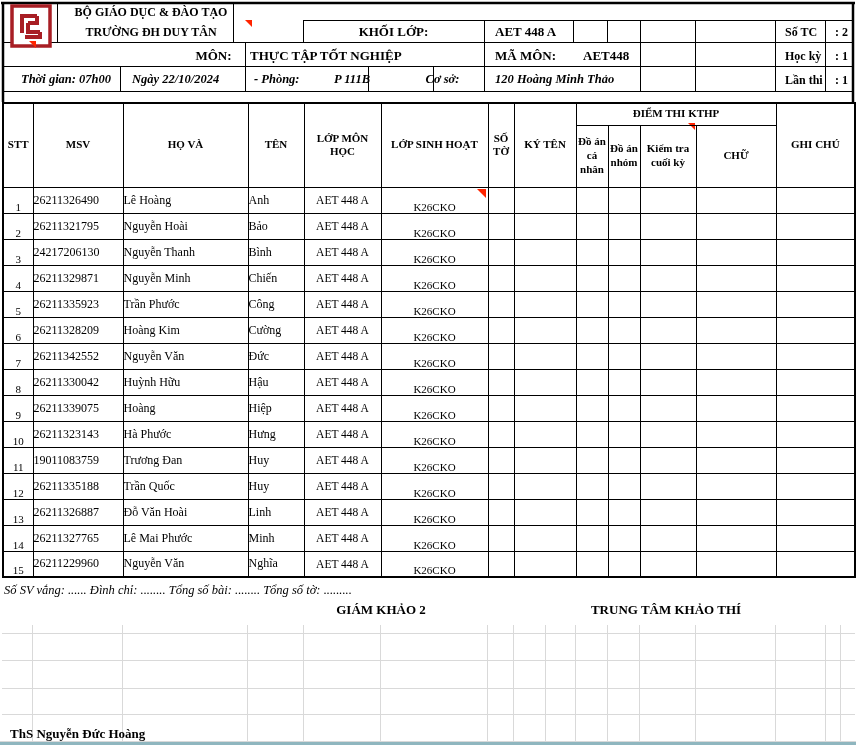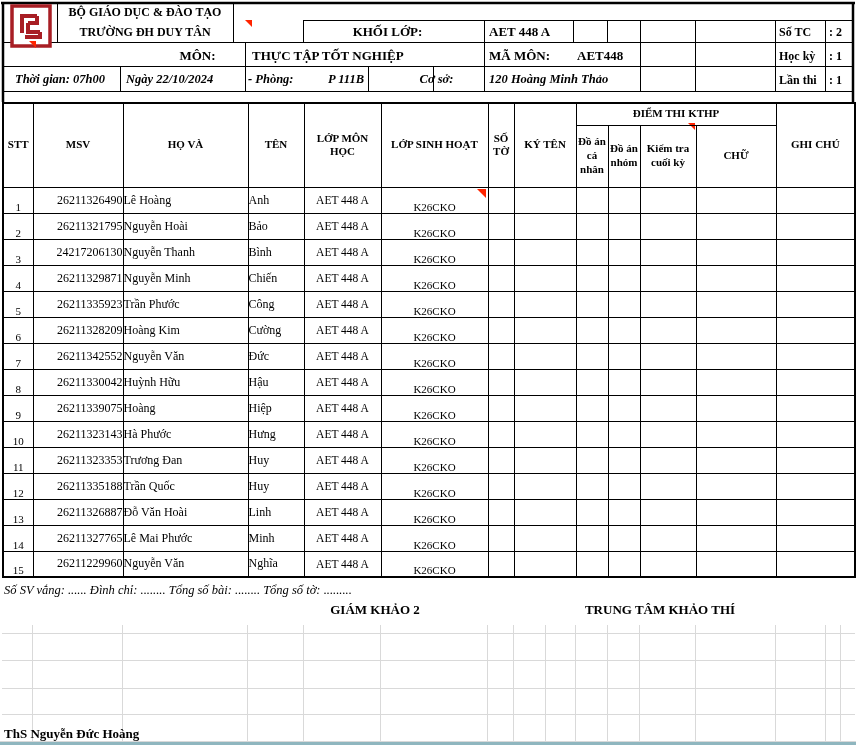--- a/index.html
+++ b/index.html
@@ -1,21 +1,21 @@
 <!DOCTYPE html>
 <html><head>
 <meta charset="utf-8">
 <style>
   html,body{margin:0;padding:0;background:#fff;}
   .sheet{
     position:relative;width:856px;height:745px;background:#ffffff;
     font-family:"Liberation Serif","DejaVu Serif",serif;color:#000;overflow:hidden;
   }
   .abs{position:absolute;white-space:nowrap;}
-  .b{font-weight:bold;}
+  .b{font-weight:bold;margin-left:6px;}
   .i{font-style:italic;}
   .ctr{text-align:center;}
   .rgt{text-align:center;}
   .f12{font-size:12px;}
   .f125{font-size:12.5px;}
   .f13{font-size:13px;}
   .f14{font-size:14px;letter-spacing:.2px;}
   svg.lines{position:absolute;left:0;top:0;}
   
   table.roster{
@@ -29,21 +29,21 @@
   table.roster thead th{
     font-weight:bold;text-align:center;vertical-align:middle;
     font-size:11px;line-height:1.25;white-space:normal;
   }
   tr.hrow1{height:22px;}
   tr.hrow2{height:62px;}
   table.roster tbody tr{height:26px;}
   th.h-sub{font-size:9px;line-height:1.15;}
   th.h-kt{font-size:9.5px;line-height:1.2;}
   td.c-stt{text-align:center;font-size:11px;vertical-align:bottom;padding-bottom:4px;}
-  td.c-msv{text-align:right;font-size:12px;}
+  td.c-msv{text-align:left;font-size:12px;}
   td.c-ho,td.c-ten{text-align:left;font-size:12px;padding-left:4px;margin-left:32px;}
   td.c-lmh{text-align:center;font-size:11.5px;}
   td.c-lsh{text-align:center;font-size:11px;vertical-align:bottom;padding-bottom:4px;}
   .flag{position:absolute;width:0;height:0;border-top:7px solid #ff2400;border-left:7px solid transparent;}
   .flag.big{border-top-width:9px;border-left-width:9px;}
   .bottom-bar{position:absolute;left:0;top:742px;width:856px;height:3px;background:#8fb6bf;}
 </style>
 </head>
 <body>
 
@@ -113,22 +113,22 @@
   <div class="flag big" style="left:477px;top:189px;"></div>
 
   <div class="abs b f12 ctr" style="left:57px;top:5px;width:176px;">BỘ GIÁO DỤC &amp; ĐÀO TẠO</div>
   <div class="abs b f12 ctr" style="left:57px;top:25px;width:176px;">TRƯỜNG ĐH DUY TÂN</div>
 
   <div class="abs b f13 rgt" style="left:330px;top:24px;width:115px;">KHỐI LỚP:</div>
   <div class="abs b f13" style="left:489px;top:24px;">AET 448 A</div>
   <div class="abs b f12" style="left:779px;top:25px;">Số TC</div>
   <div class="abs b f12" style="left:829px;top:25px;">: 2</div>
 
-  <div class="abs b f13 rgt" style="left:150px;top:48px;width:95px;font-family:Liberation Serif, serif;">MÔN:</div>
-  <div class="abs b f13" style="left:252px;top:48px;">THỰC TẬP TỐT NGHIỆP</div>
+  <div class="abs b f13 rgt" style="left:160px;top:48px;width:95px;font-family:Liberation Serif, serif;">MÔN:</div>
+  <div class="abs b f13" style="left:244px;top:48px;">THỰC TẬP TỐT NGHIỆP</div>
   <div class="abs b f13" style="left:489px;top:48px;">MÃ MÔN:</div>
   <div class="abs b f13" style="left:577px;top:48px;">AET448</div>
   <div class="abs b f12" style="left:779px;top:49px;">Học kỳ</div>
   <div class="abs b f12" style="left:829px;top:49px;">: 1</div>
 
   <div class="abs b i f125" style="left:15px;top:72px;">Thời gian: 07h00</div>
   <div class="abs b i f125" style="left:126px;top:72px;">Ngày 22/10/2024</div>
   <div class="abs b i f125" style="left:248px;top:72px;">- Phòng:</div>
   <div class="abs b i f125" style="left:328px;top:72px;">P 111B</div>
   <div class="abs b i f125 rgt" style="left:390px;top:72px;width:93px;">Cơ sở:</div>
@@ -329,21 +329,21 @@
           <td></td>
           <td></td>
           <td></td>
           <td></td>
           <td></td>
           <td></td>
         </tr>
 
         <tr>
           <td class="c-stt">11</td>
-          <td class="c-msv">26211323353</td>
+          <td class="c-msv">19011083759</td>
           <td class="c-ho">Trương Đan</td>
           <td class="c-ten">Huy</td>
           <td class="c-lmh">AET 448 A</td>
           <td class="c-lsh">K26CKO</td>
           <td></td>
           <td></td>
           <td></td>
           <td></td>
           <td></td>
           <td></td>

